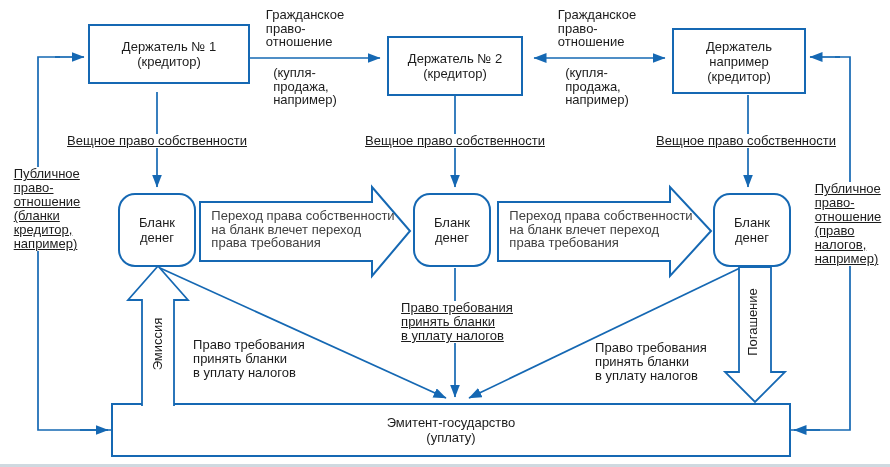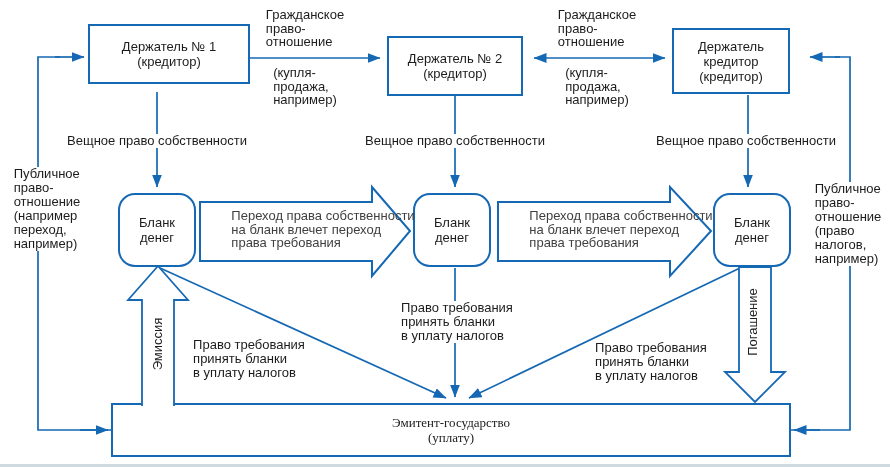--- a/index.html
+++ b/index.html
@@ -8,28 +8,28 @@
     font-family:"Liberation Sans",sans-serif;color:#1c1c1c;
     border-bottom:3px solid #cfd9e0;box-sizing:border-box;
   }
   svg.wires{position:absolute;left:0;top:0;z-index:0;}
   .box{
     position:absolute;z-index:2;background:#fff;border:2px solid #1568b3;
     display:flex;flex-direction:column;justify-content:center;align-items:center;
     font-size:13px;line-height:15px;text-align:center;box-sizing:border-box;
   }
   .box.round{border-radius:17px;}
-  .box.noback{background:transparent;border:none;font-family:Liberation Serif, serif;}
+  .box.noback{background:transparent;border:none;}
   .lbl{
     position:absolute;z-index:2;transform:translateX(-50%);
     text-align:left;font-size:13px;line-height:13.5px;white-space:nowrap;
   }
   .lbl.lh14{line-height:14px;}
-  .lbl.mask{background:#fff;padding:0 3px;}
-  .lbl.gray{color:#3f3f3f;margin-left:20px;}
+  .lbl.mask{background:#fff;padding:0 3px;text-decoration:underline;}
+  .lbl.gray{color:#3f3f3f;}
   .vlabel{
     position:absolute;z-index:2;white-space:nowrap;font-size:13px;background:#fff;
     transform:translate(-50%,-50%) rotate(-90deg);padding:1px 2px;
   }
 </style>
 </head>
 <body>
 
 <div id="canvas">
 
@@ -84,23 +84,23 @@
   </svg>
 
   <div class="box" style="left:88px;top:24px;width:162px;height:60px">
     <div>Держатель № 1</div>
     <div>(кредитор)</div>
   </div>
   <div class="box" style="left:387px;top:36px;width:136px;height:60px">
     <div>Держатель № 2</div>
     <div>(кредитор)</div>
   </div>
-  <div class="box" style="left:672px;top:28px;width:118px;height:66px">
+  <div class="box" style="left:672px;top:28px;width:134px;height:66px">
     <div>Держатель</div>
-    <div>кредитор</div>
+    <div>например</div>
     <div>(кредитор)</div>
   </div>
 
   <div class="box round" style="left:118px;top:193px;width:78px;height:74px">
     <div>Бланк</div>
     <div>денег</div>
   </div>
   <div class="box round" style="left:413px;top:193px;width:78px;height:74px">
     <div>Бланк</div>
     <div>денег</div>
@@ -137,22 +137,22 @@
   </div>
 
   <div class="lbl mask" style="left:157px;top:134px">Вещное право собственности</div>
   <div class="lbl mask" style="left:455px;top:134px">Вещное право собственности</div>
   <div class="lbl mask" style="left:746px;top:134px">Вещное право собственности</div>
 
   <div class="lbl lh14 mask" style="left:47px;top:167px">
     <div>Публичное</div>
     <div>право-</div>
     <div>отношение</div>
-    <div>(например</div>
-    <div>переход,</div>
+    <div>(бланки</div>
+    <div>кредитор,</div>
     <div>например)</div>
   </div>
   <div class="lbl lh14 mask" style="left:848px;top:182px">
     <div>Публичное</div>
     <div>право-</div>
     <div>отношение</div>
     <div>(право</div>
     <div>налогов,</div>
     <div>например)</div>
   </div>

